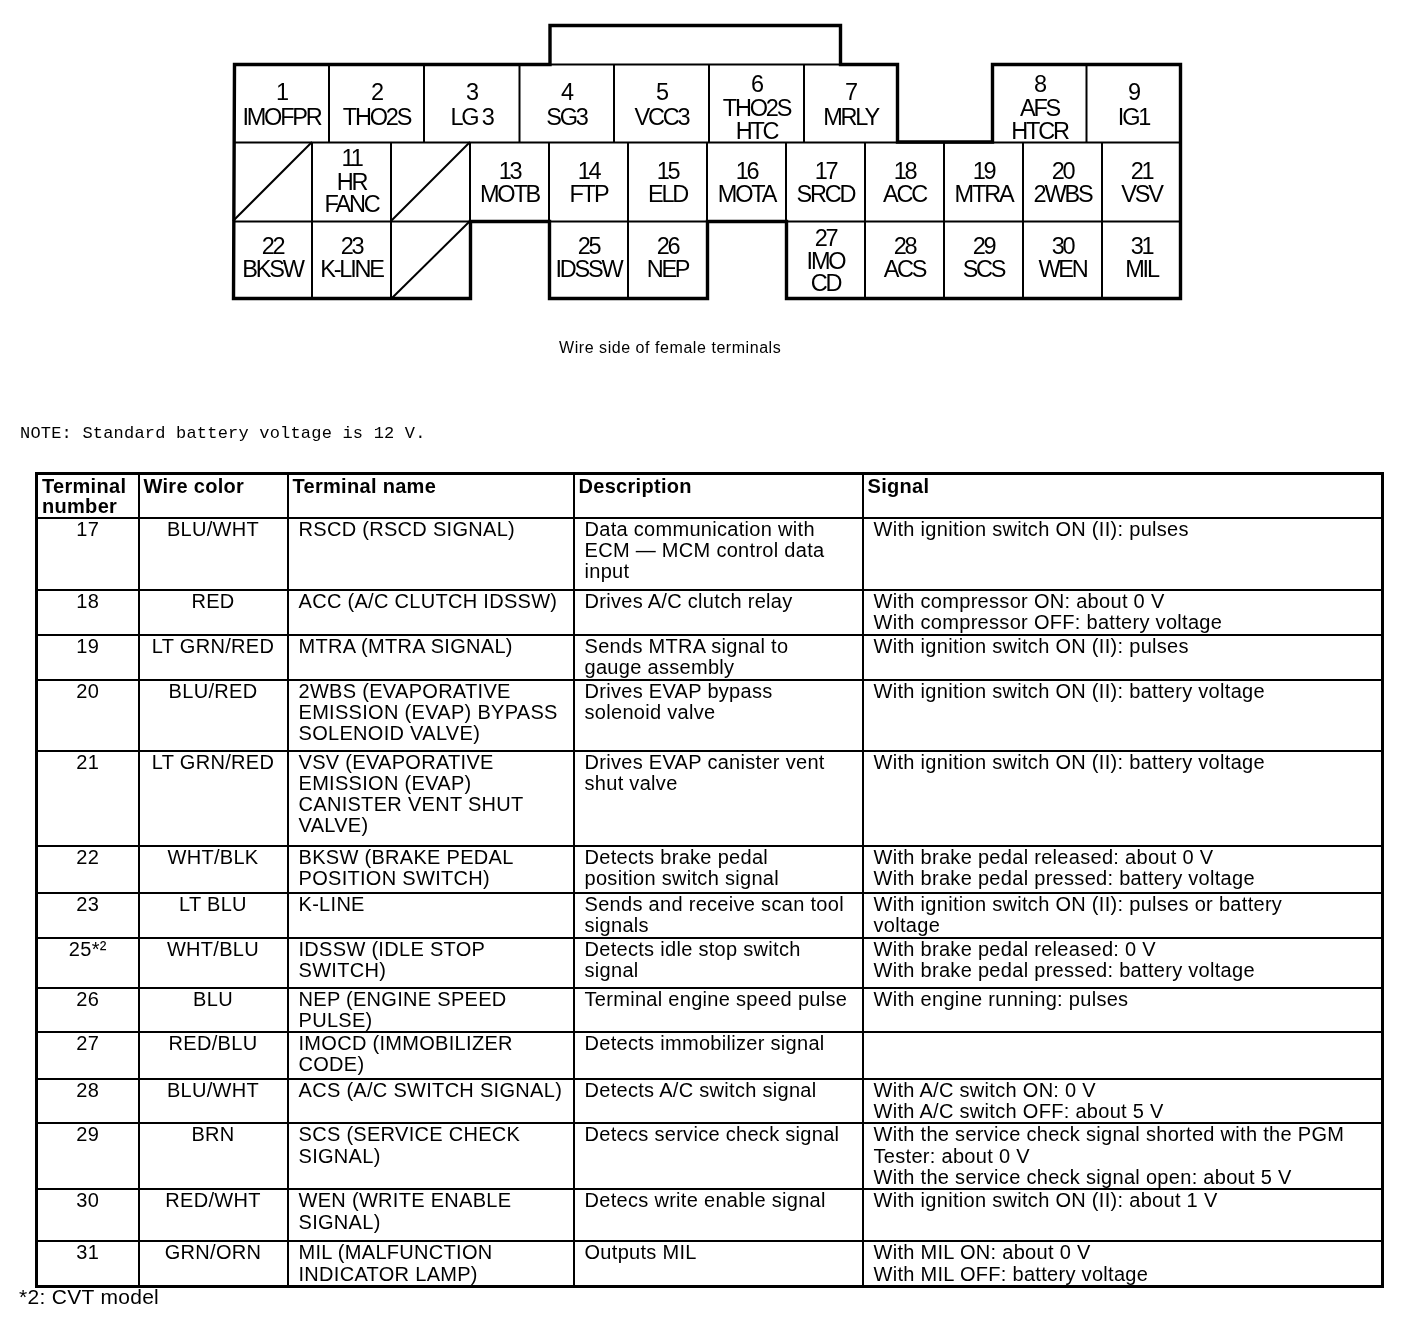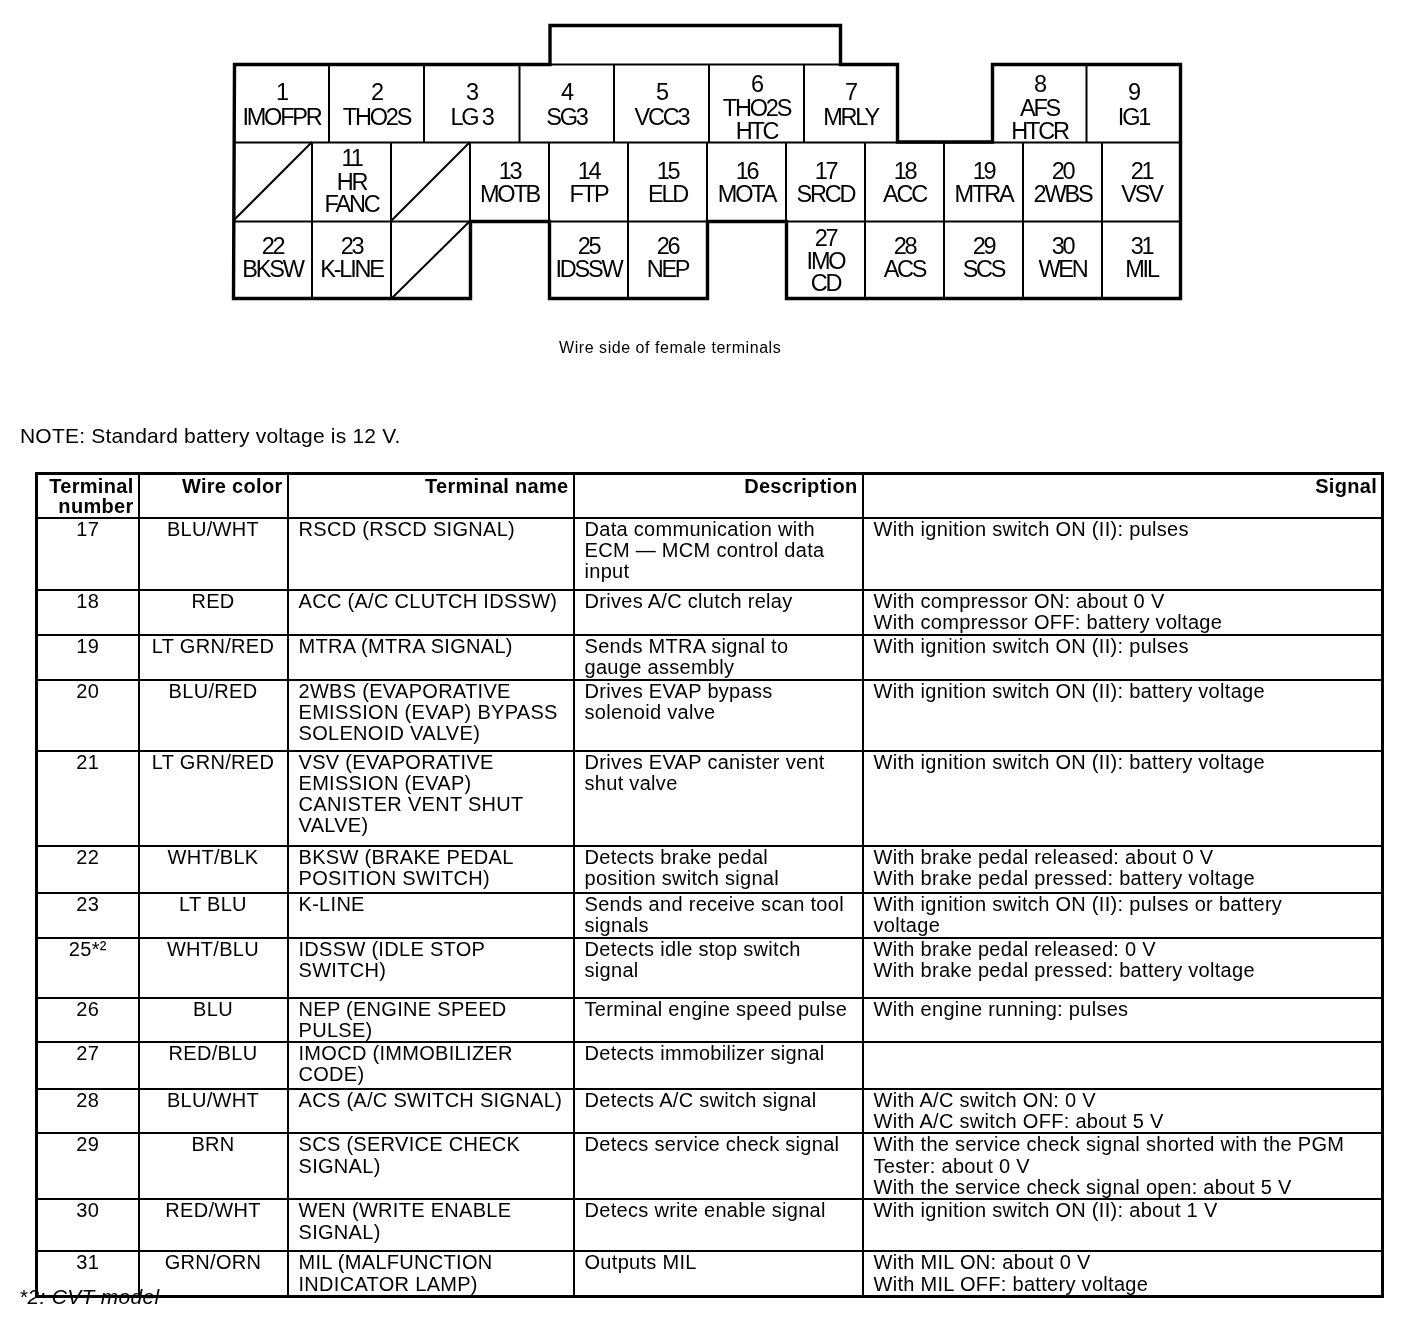--- a/index.html
+++ b/index.html
@@ -1,24 +1,24 @@
 <!DOCTYPE html>
 <html><head>
 <meta charset="utf-8">
 <style>
 html,body{margin:0;padding:0;background:#fff;}
 body{width:1408px;height:1324px;position:relative;font-family:"Liberation Sans",sans-serif;color:#000;overflow:hidden;}
 #conn{position:absolute;left:0;top:0;}
 #conn text{font-family:"Liberation Sans",sans-serif;font-size:23.5px;letter-spacing:-2.2px;fill:#000;}
 .cap{position:absolute;left:559px;top:339px;font-size:16px;letter-spacing:0.55px;}
-.note{position:absolute;left:20px;top:424px;font-size:21px;letter-spacing:0.2px;}
-.foot{position:absolute;left:19px;top:1285px;font-size:21px;letter-spacing:0.3px;font-style:italic;}
+.note{position:absolute;left:20px;top:424px;font-size:17px;letter-spacing:0.2px;font-family:Liberation Mono, monospace;}
+.foot{position:absolute;left:19px;top:1285px;font-size:21px;letter-spacing:0.3px;}
 table{position:absolute;left:35px;top:472px;width:1346px;border:3px solid #000;border-collapse:collapse;table-layout:fixed;font-size:20px;letter-spacing:0.3px;line-height:21.2px;}
 td,th{border:2px solid #000;vertical-align:top;padding:0 4px 0 10px;overflow:hidden;}
-th{text-align:right;padding-left:4px;line-height:20px;padding-top:1px;}
+th{text-align:left;padding-left:4px;line-height:20px;padding-top:1px;}
 td.c{text-align:center;padding-left:4px;}
 </style>
 </head>
 <body>
 <svg id="conn" width="1408" height="330" viewBox="0 0 1408 330">
 <g fill="none" stroke="#000">
 <path stroke-width="3.4" d="M234.5,64.5 H550 V25.5 H840.5 V64.5 H897.5 V142 H992.5 V64.5 H1180.5 V298.5 H786.5 V221.5 H707.5 V298.5 H549.5 V221.5 H470.5 V298.5 H233.5 Z"></path>
 <g stroke-width="2">
 <path d="M550,64.5 H840.5"></path>
 <path d="M234,142.5 H1181"></path>
@@ -176,21 +176,21 @@
         <td>Detects brake pedal<br>position switch signal</td>
         <td>With brake pedal released: about 0 V<br>With brake pedal pressed: battery voltage</td>
       </tr>
 <tr style="height:45px">
         <td class="c">23</td>
         <td class="c">LT BLU</td>
         <td>K-LINE</td>
         <td>Sends and receive scan tool<br>signals</td>
         <td>With ignition switch ON (II): pulses or battery<br>voltage</td>
       </tr>
-<tr style="height:60px">
+<tr style="height:50px">
         <td class="c">25*²</td>
         <td class="c">WHT/BLU</td>
         <td>IDSSW (IDLE STOP<br>SWITCH)</td>
         <td>Detects idle stop switch<br>signal</td>
         <td>With brake pedal released: 0 V<br>With brake pedal pressed: battery voltage</td>
       </tr>
 <tr style="height:44px">
         <td class="c">26</td>
         <td class="c">BLU</td>
         <td>NEP (ENGINE SPEED<br>PULSE)</td>

